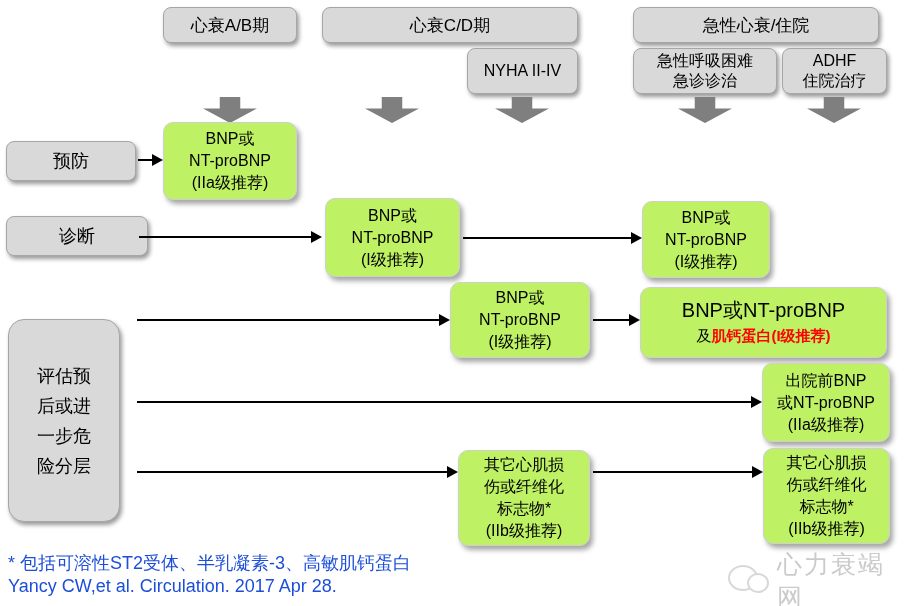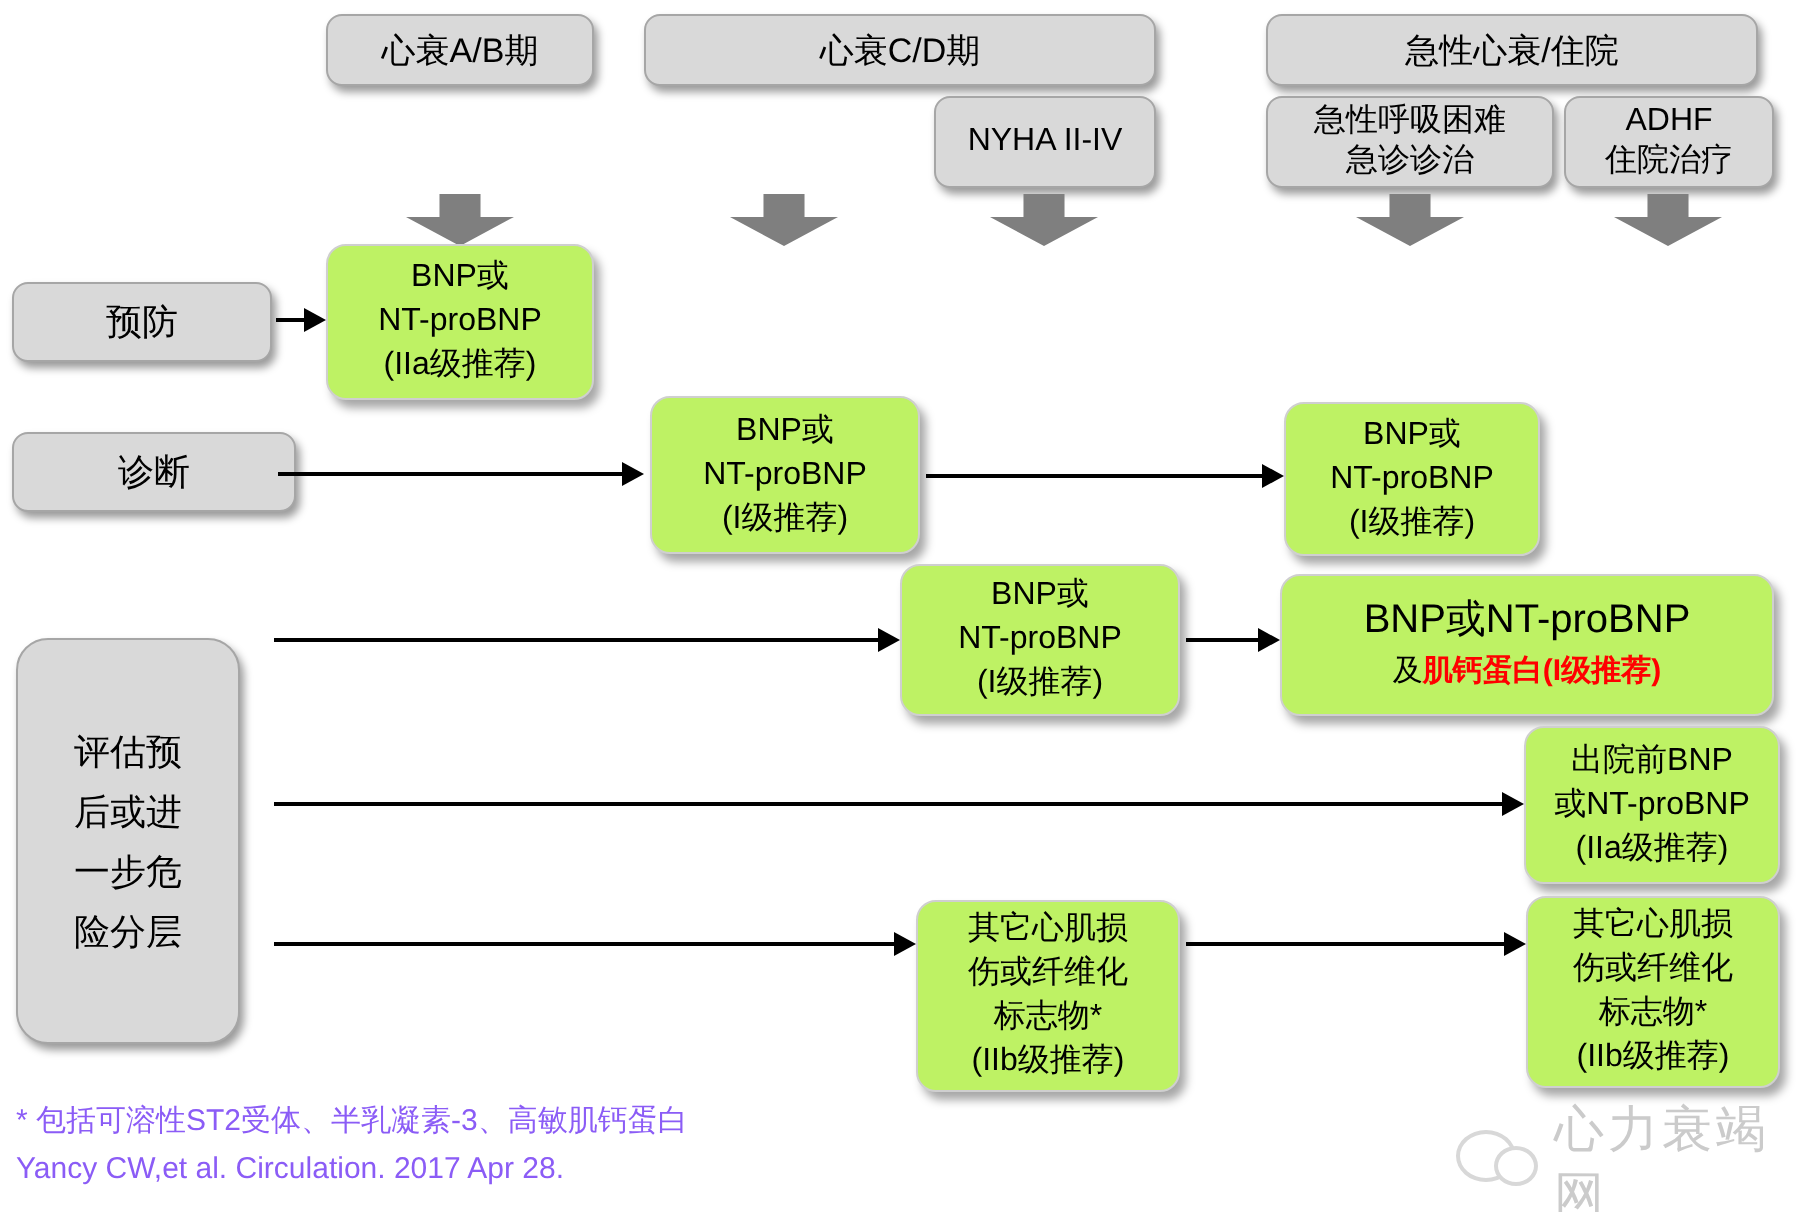--- a/index.html
+++ b/index.html
@@ -21,21 +21,21 @@
   .bnp{font-size:16px;line-height:22px;}
   .blockarrow{position:absolute;width:54px;height:26px;background:#7f7f7f;
     clip-path:polygon(31% 0,69% 0,69% 44%,100% 44%,50% 100%,0 44%,31% 44%);}
   .harrow{position:absolute;height:2px;background:#000;}
   .harrow::after{content:'';position:absolute;right:-11px;top:-5px;width:0;height:0;
     border-left:11px solid #000;border-top:6px solid transparent;border-bottom:6px solid transparent;}
   .redline{color:#ff0000;font-weight:bold;}
   .redbox-l1{font-size:20px;line-height:25px;}
   .redbox-l2{font-size:15px;line-height:25px;font-weight:bold;}
   .redbox-l2 .prefix{color:#000;font-weight:normal;}
-  .footnote{position:absolute;left:8px;font-size:15px;color:#8b5cf6;}
+  .footnote{position:absolute;left:8px;font-size:18px;color:#1d4ed8;}
   .watermark{position:absolute;left:728px;top:548px;display:flex;align-items:center;
     gap:8px;color:#cbcbcb;font-size:25px;letter-spacing:2px;}
   .bubble-wrap{position:relative;width:42px;height:36px;}
   .bubble-big{position:absolute;left:0;top:2px;width:26px;height:22px;border-radius:50%;
     border:2px solid #d8d8d8;background:#fff;}
   .bubble-small{position:absolute;left:19px;top:10px;width:18px;height:16px;border-radius:50%;
     border:2px solid #d8d8d8;background:#fff;}
 </style>
 </head>
 <body>

